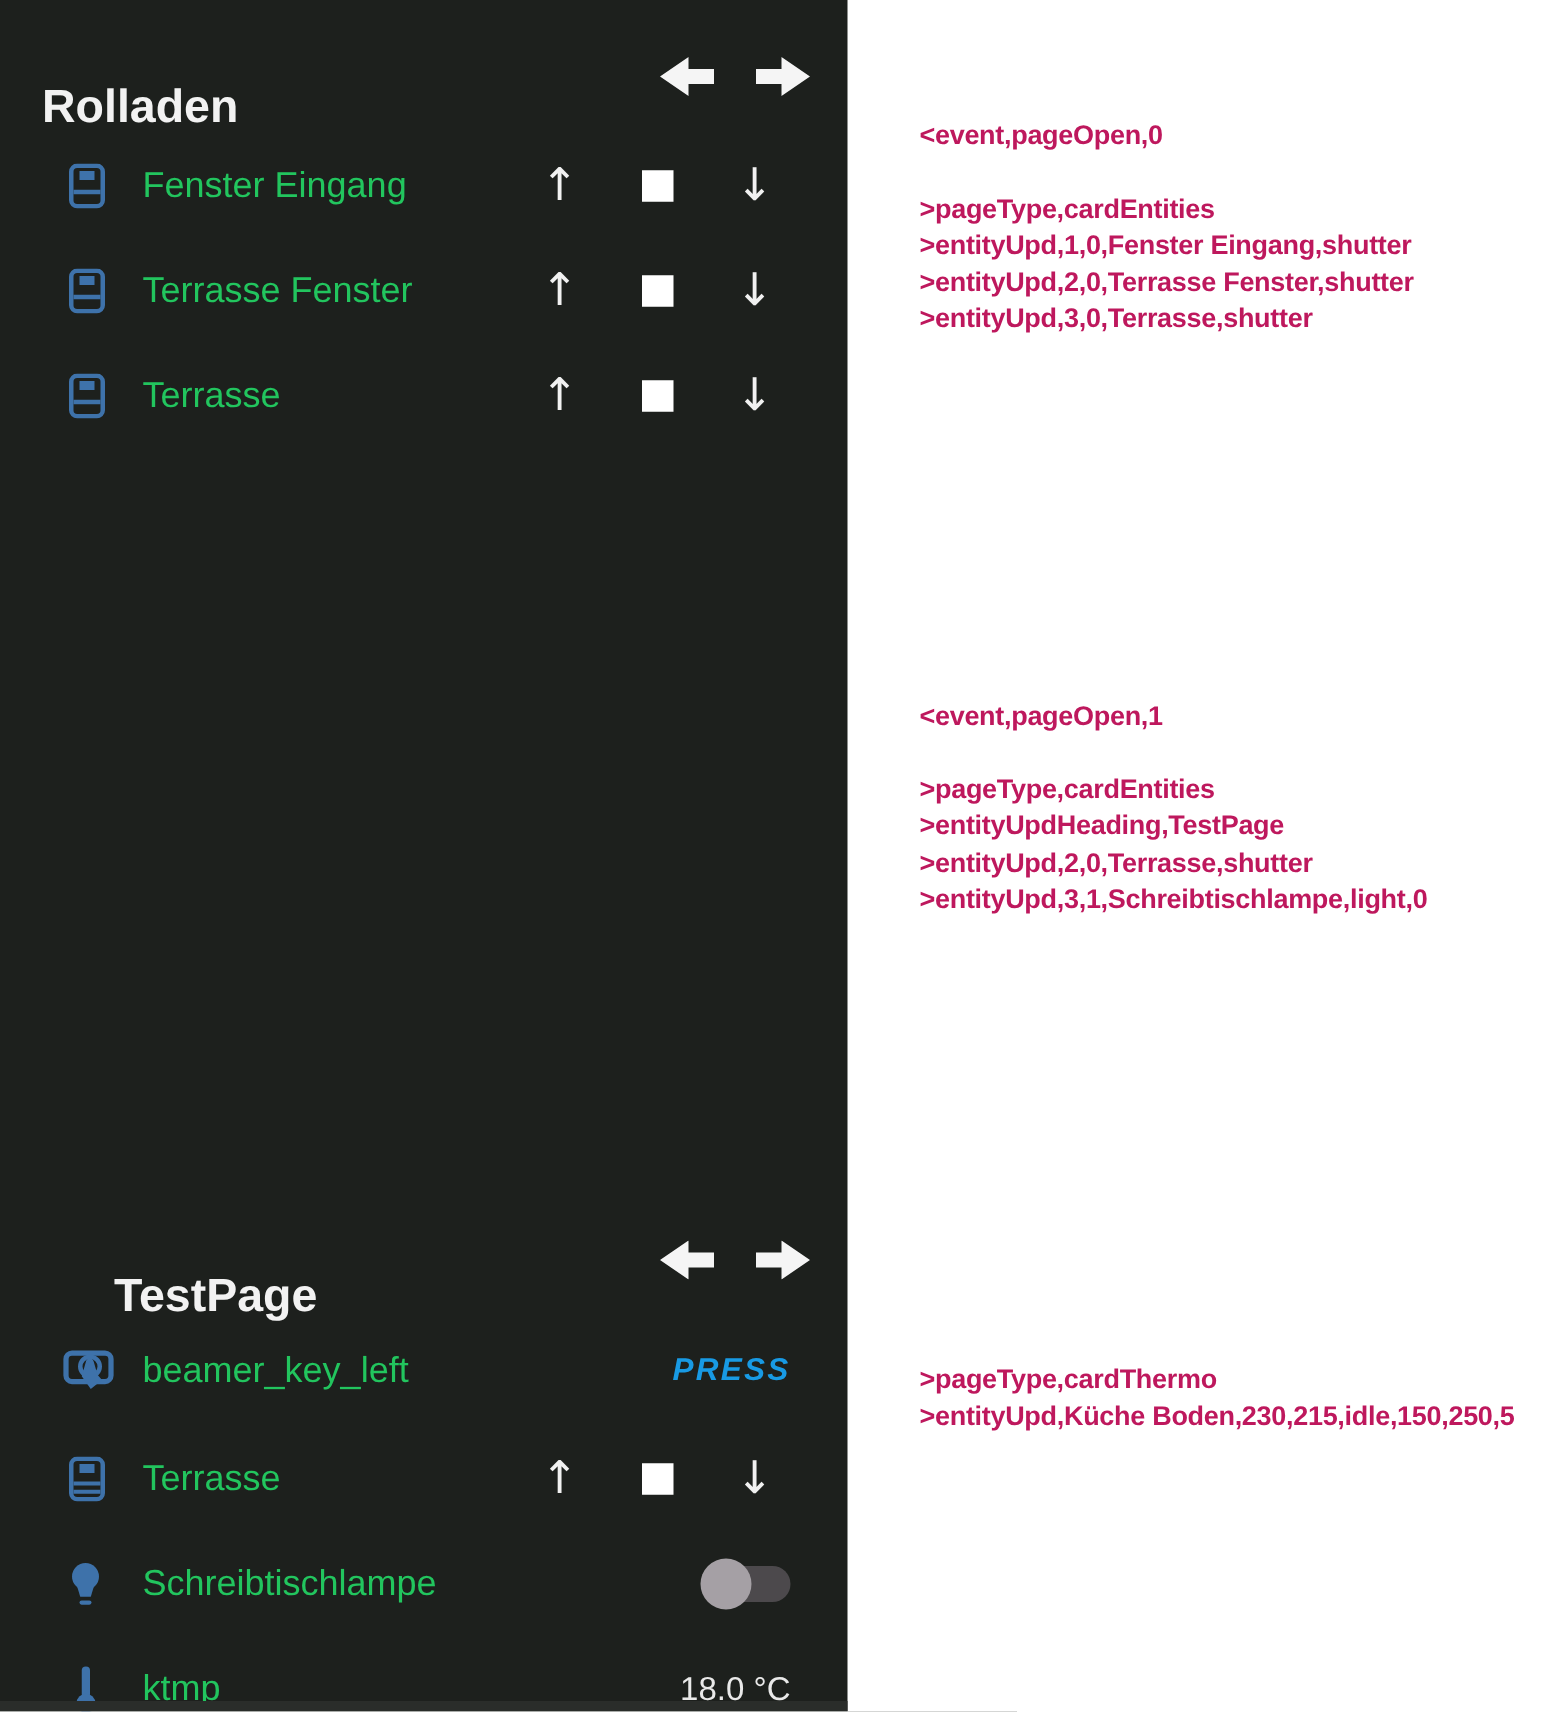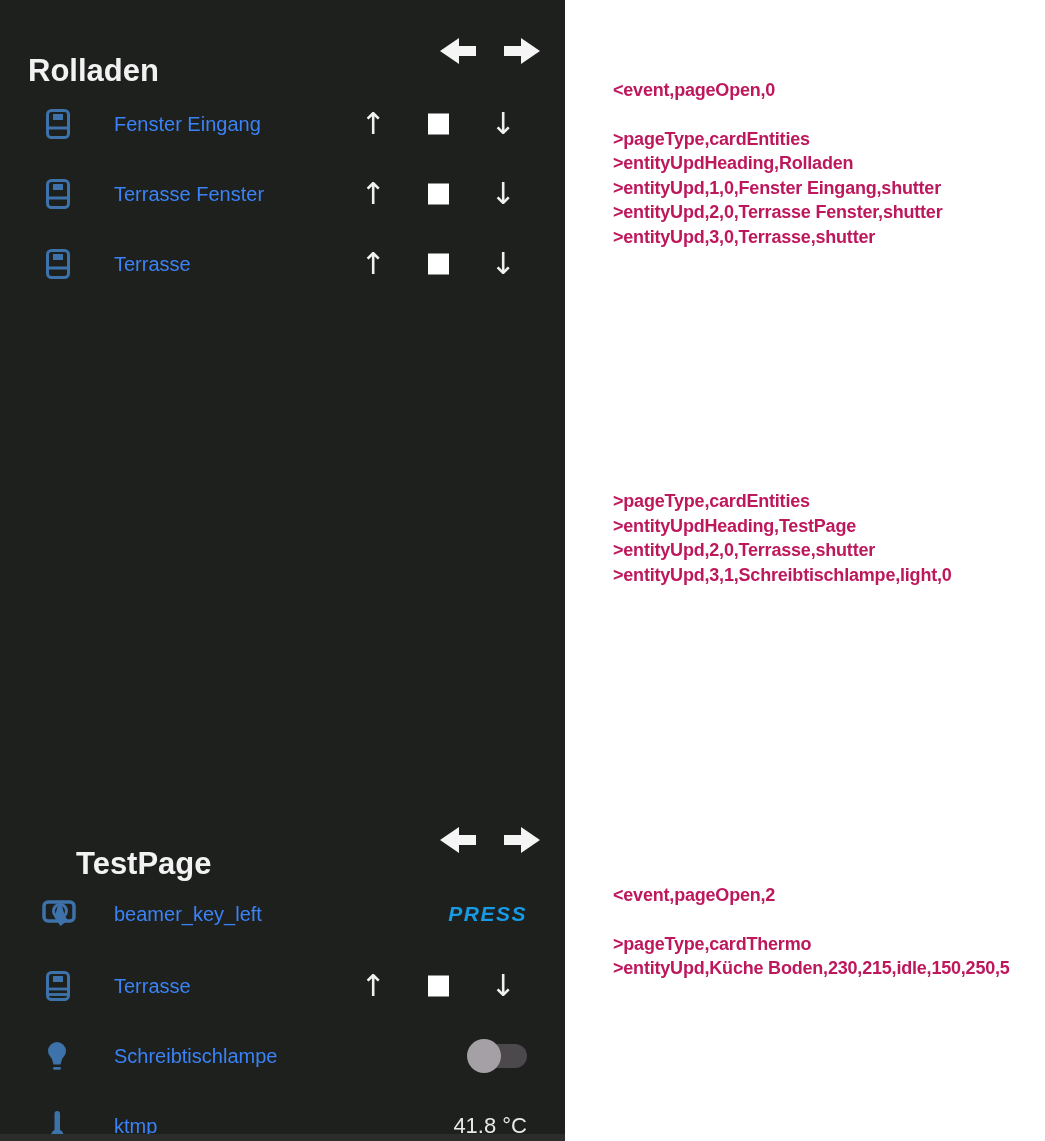--- a/index.html
+++ b/index.html
@@ -6,21 +6,21 @@
   .stage{position:relative;width:1045px;height:1141px;background:#ffffff;overflow:hidden;
          font-family:"Liberation Sans",sans-serif;}
   .panel{position:absolute;left:0;top:0;width:565px;height:1141px;background:#1d201d;}
   .card{position:absolute;left:0;width:565px;}
   .card-title{position:absolute;left:28px;font-size:31px;font-weight:700;color:#f2f2f2;line-height:1;}
   .nav-arrow{position:absolute;width:36px;height:26px;cursor:pointer;}
   .nav-left{left:440px;} .nav-right{left:504px;}
   .erow{position:absolute;left:0;width:565px;height:70px;}
   .eicon{position:absolute;top:50%;transform:translateY(-50%);}
   .elabel{position:absolute;left:95px;top:50%;transform:translateY(-50%);
-          font-size:20px;color:#3b82f6;white-space:nowrap;margin-left:19px;}
+          font-size:24px;color:#22c55e;white-space:nowrap;}
   .ctrl{position:absolute;top:50%;transform:translateY(-50%);color:#f1f1f1;
         font-size:30px;line-height:1;width:40px;text-align:center;cursor:pointer;
         font-family:"DejaVu Sans",sans-serif;}
   .ctrl-up{left:353px;} .ctrl-down{left:483px;}
   .ctrl-stop{position:absolute;top:50%;transform:translateY(-50%);left:428px;width:21px;height:21px;
              background:#ffffff;cursor:pointer;}
   .press{position:absolute;right:38px;top:50%;transform:translateY(-50%);
          font-size:21px;font-weight:600;letter-spacing:1.5px;color:#189ae4;cursor:pointer;font-style:italic;}
   .value{position:absolute;right:38px;top:50%;transform:translateY(-50%);
          font-size:22px;color:#e9e9e9;white-space:nowrap;}
@@ -130,21 +130,21 @@
           <div class="toggle-knob"></div>
         </div>
       </div>
 
       <div class="erow" style="top:695px;">
         <svg class="eicon" style="left:51px;" width="13" height="32" viewBox="0 0 13 32">
           <rect x="3.5" y="1" width="5.5" height="21" rx="2.7" fill="#3e72aa"></rect>
           <circle cx="6.3" cy="25.5" r="6.3" fill="#3e72aa"></circle>
         </svg>
         <span class="elabel">ktmp</span>
-        <span class="value">41.8 °C</span>
+        <span class="value">18.0 °C</span>
       </div>
     </div>
 
     <div class="card" style="top:772px;height:369px;">
       
       
 
       
       
 
@@ -156,34 +156,33 @@
       
     </div>
 
     <div class="panel-edge"></div>
   </div>
 
   <div class="protocol" style="top:78px;">
     <div>&lt;event,pageOpen,0</div>
     <div class="pgap"></div>
     <div>&gt;pageType,cardEntities</div>
-    <div>&gt;entityUpdHeading,Rolladen</div>
     <div>&gt;entityUpd,1,0,Fenster Eingang,shutter</div>
     <div>&gt;entityUpd,2,0,Terrasse Fenster,shutter</div>
     <div>&gt;entityUpd,3,0,Terrasse,shutter</div>
   </div>
 
   <div class="protocol" style="top:465px;">
+    <div>&lt;event,pageOpen,1</div>
     <div class="pgap"></div>
     <div>&gt;pageType,cardEntities</div>
     <div>&gt;entityUpdHeading,TestPage</div>
     <div>&gt;entityUpd,2,0,Terrasse,shutter</div>
     <div>&gt;entityUpd,3,1,Schreibtischlampe,light,0</div>
   </div>
 
   <div class="protocol" style="top:883px;">
-    <div>&lt;event,pageOpen,2</div>
     <div class="pgap"></div>
     <div>&gt;pageType,cardThermo</div>
     <div>&gt;entityUpd,Küche Boden,230,215,idle,150,250,5</div>
   </div>
 
 </div>
 
 </body></html>

